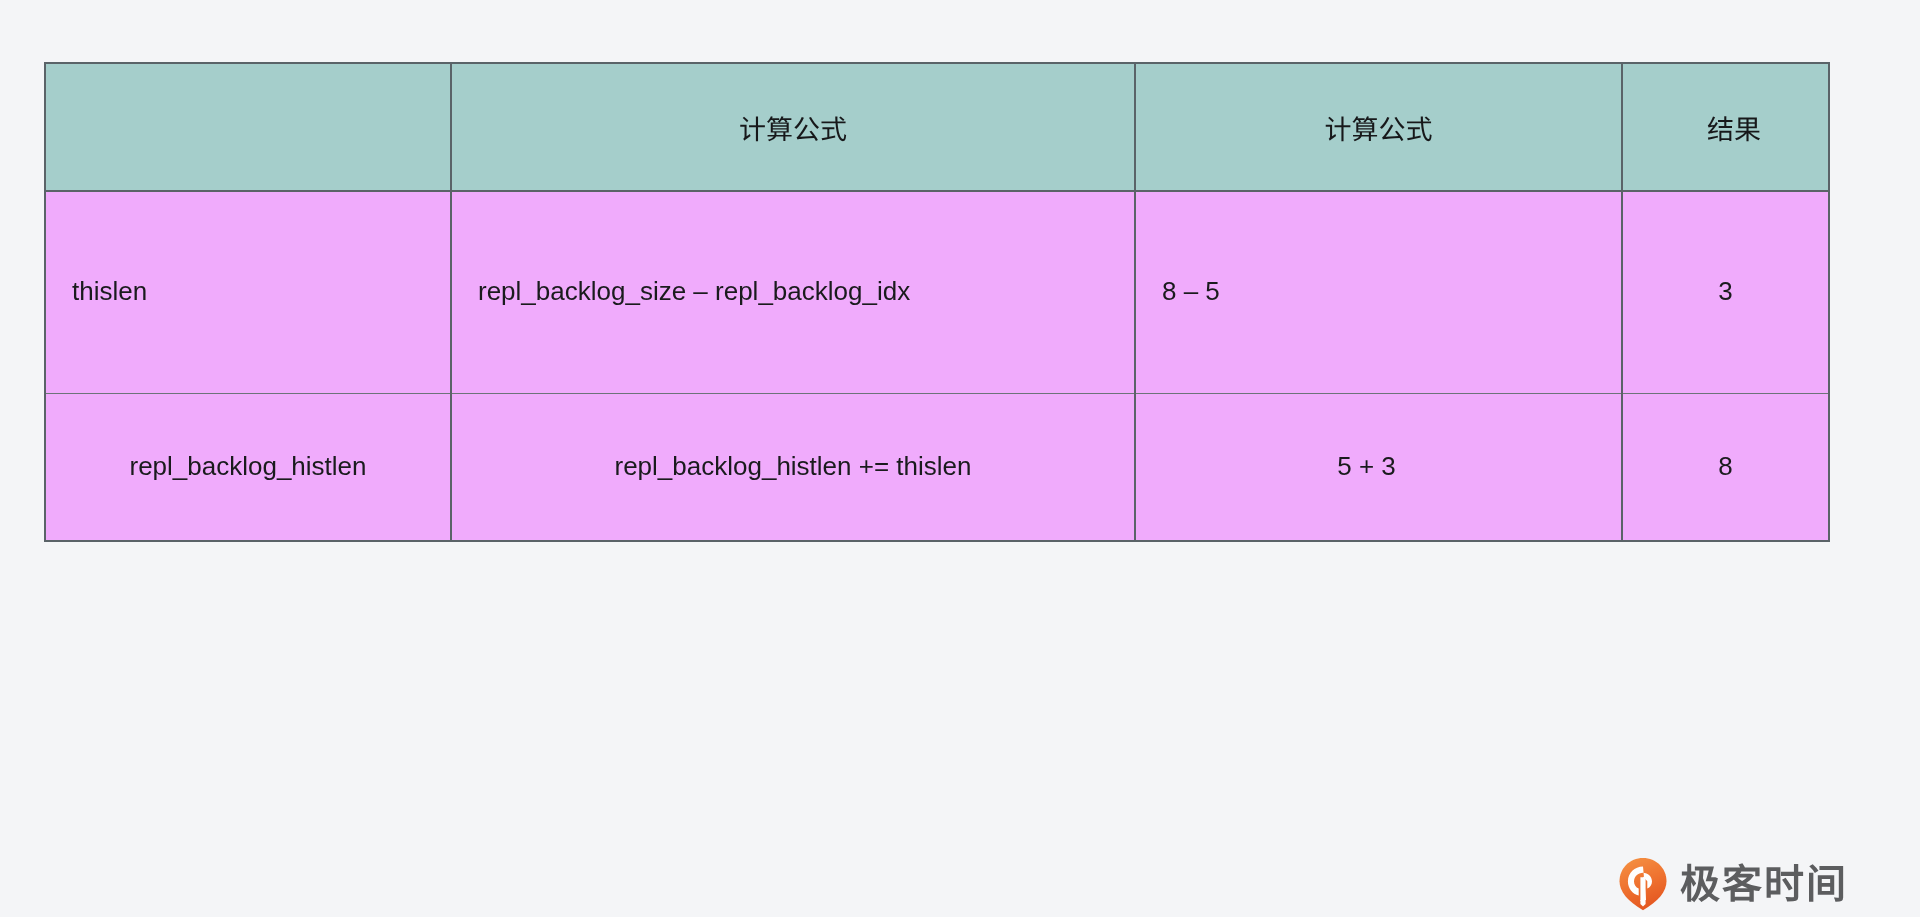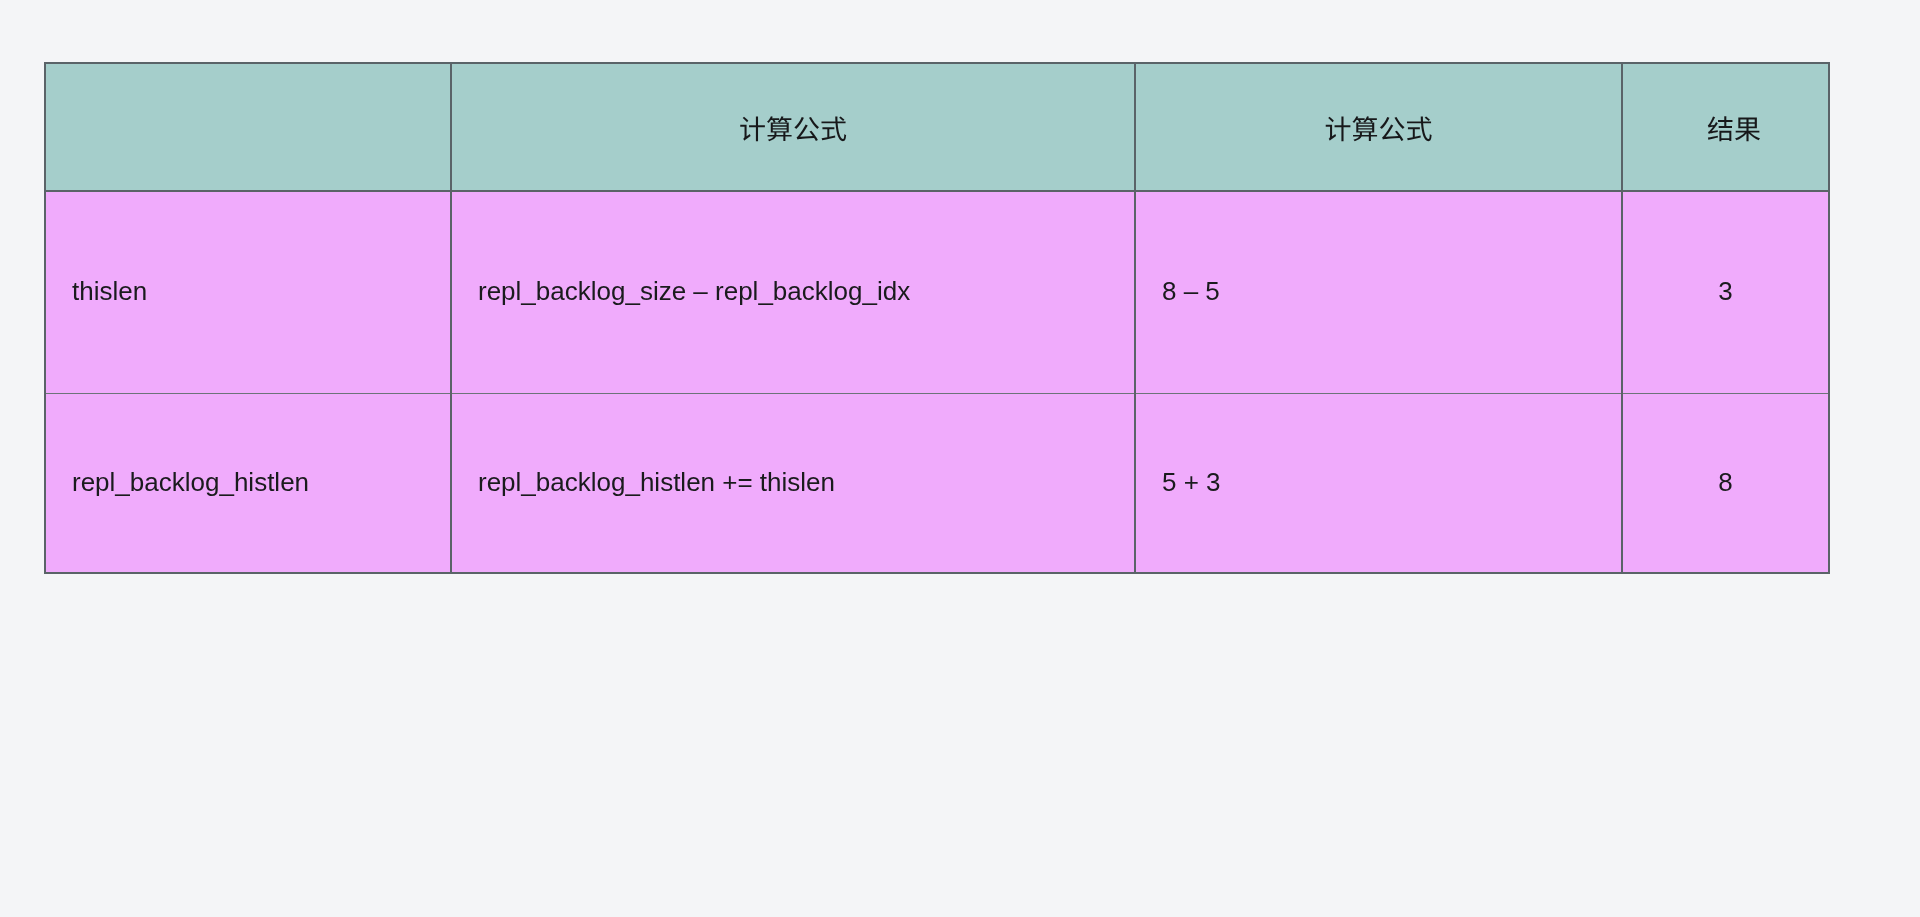--- a/index.html
+++ b/index.html
@@ -68,21 +68,21 @@
     vertical-align: middle;
     background: #f0abfc;
     line-height: 1.46;
   }
   tbody td:last-child { border-right: none; }
   tbody tr:last-child td { border-bottom: none; }
 
   tbody tr.r0 td { height: 202px; }
   tbody tr.r1 td { height: 180px; }
   tbody tr.r2 td { height: 142px; }
-  tbody tr.r3 td { height: 180px; }
+  tbody tr.r3 td { height: 148px; text-align: center; }
 
   td.cell-name, td.cell-formula, td.cell-value {
     text-align: left;
   }
   td.cell-result {
     text-align: center;
     padding: 0 10px;
   }
   td.cell-value {
     padding-right: 50px;
@@ -157,14 +157,29 @@
           <td class="cell-value">
             <span class="line">5 + 3</span>
           </td>
           <td class="cell-result">8</td>
         </tr>
 
       </tbody>
     </table>
   </div>
 
+  <div class="watermark">
+    <svg class="logo-mark" viewBox="0 0 50 54">
+      <defs>
+        <linearGradient id="pinGrad" x1="0" y1="0" x2="0.35" y2="1">
+          <stop offset="0%" stop-color="#f5913f"></stop>
+          <stop offset="55%" stop-color="#ef6f2a"></stop>
+          <stop offset="100%" stop-color="#e5551c"></stop>
+        </linearGradient>
+      </defs>
+      <path d="M25 1 C11.8 1 1.5 11.2 1.5 24.3 C1.5 34.6 9.5 44.4 25 53.2 C40.5 44.4 48.5 34.6 48.5 24.3 C48.5 11.2 38.2 1 25 1 Z" fill="url(#pinGrad)"></path>
+      <path d="M25 9.6 C16.6 9.6 9.9 16.2 9.9 24.4 C9.9 31.1 14.4 36.8 20.7 38.6 L20.7 31.6 C17.9 30.2 16.0 27.5 16.0 24.4 C16.0 19.6 20.1 15.7 25 15.7 C29.9 15.7 34.0 19.6 34.0 24.4 C34.0 27.5 32.1 30.2 29.3 31.6 L29.3 24.2 L25 19.6 L25 46.2 L22.0 43.0 L28.0 43.0 Z" fill="#ffffff"></path>
+      <path d="M22.4 20.2 L27.6 20.2 L27.6 47.0 L25.0 49.6 L22.4 47.0 Z" fill="#ffffff"></path>
+    </svg>
+    <span class="logo-text">极客时间</span>
+  </div>
 
 </div>
 
 </body></html>

